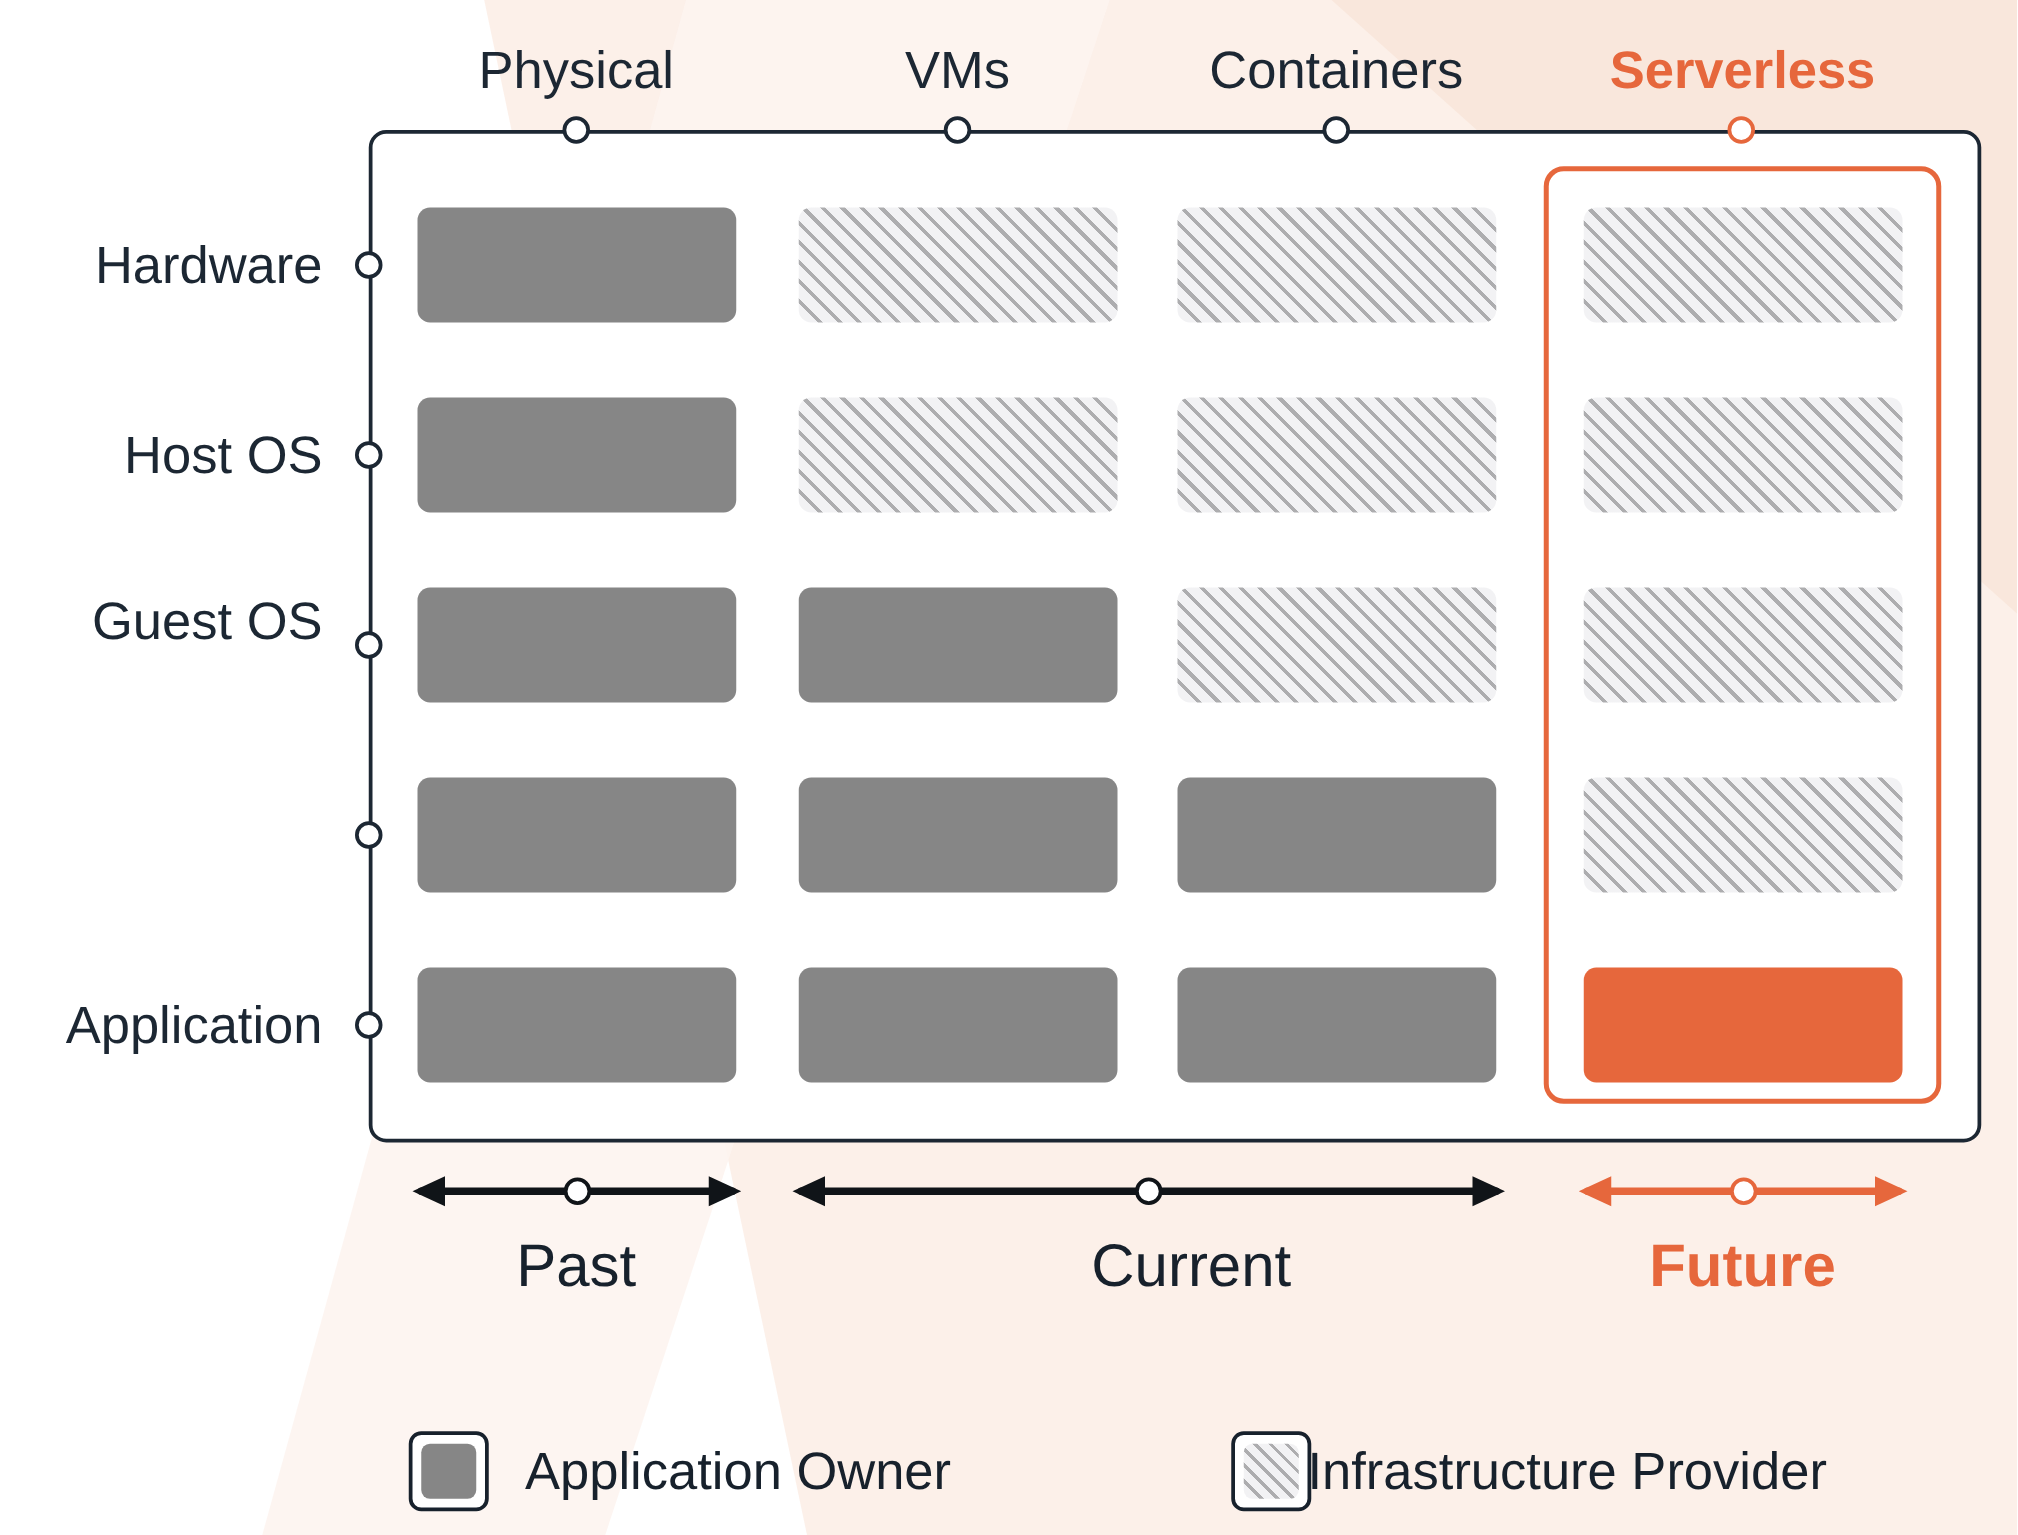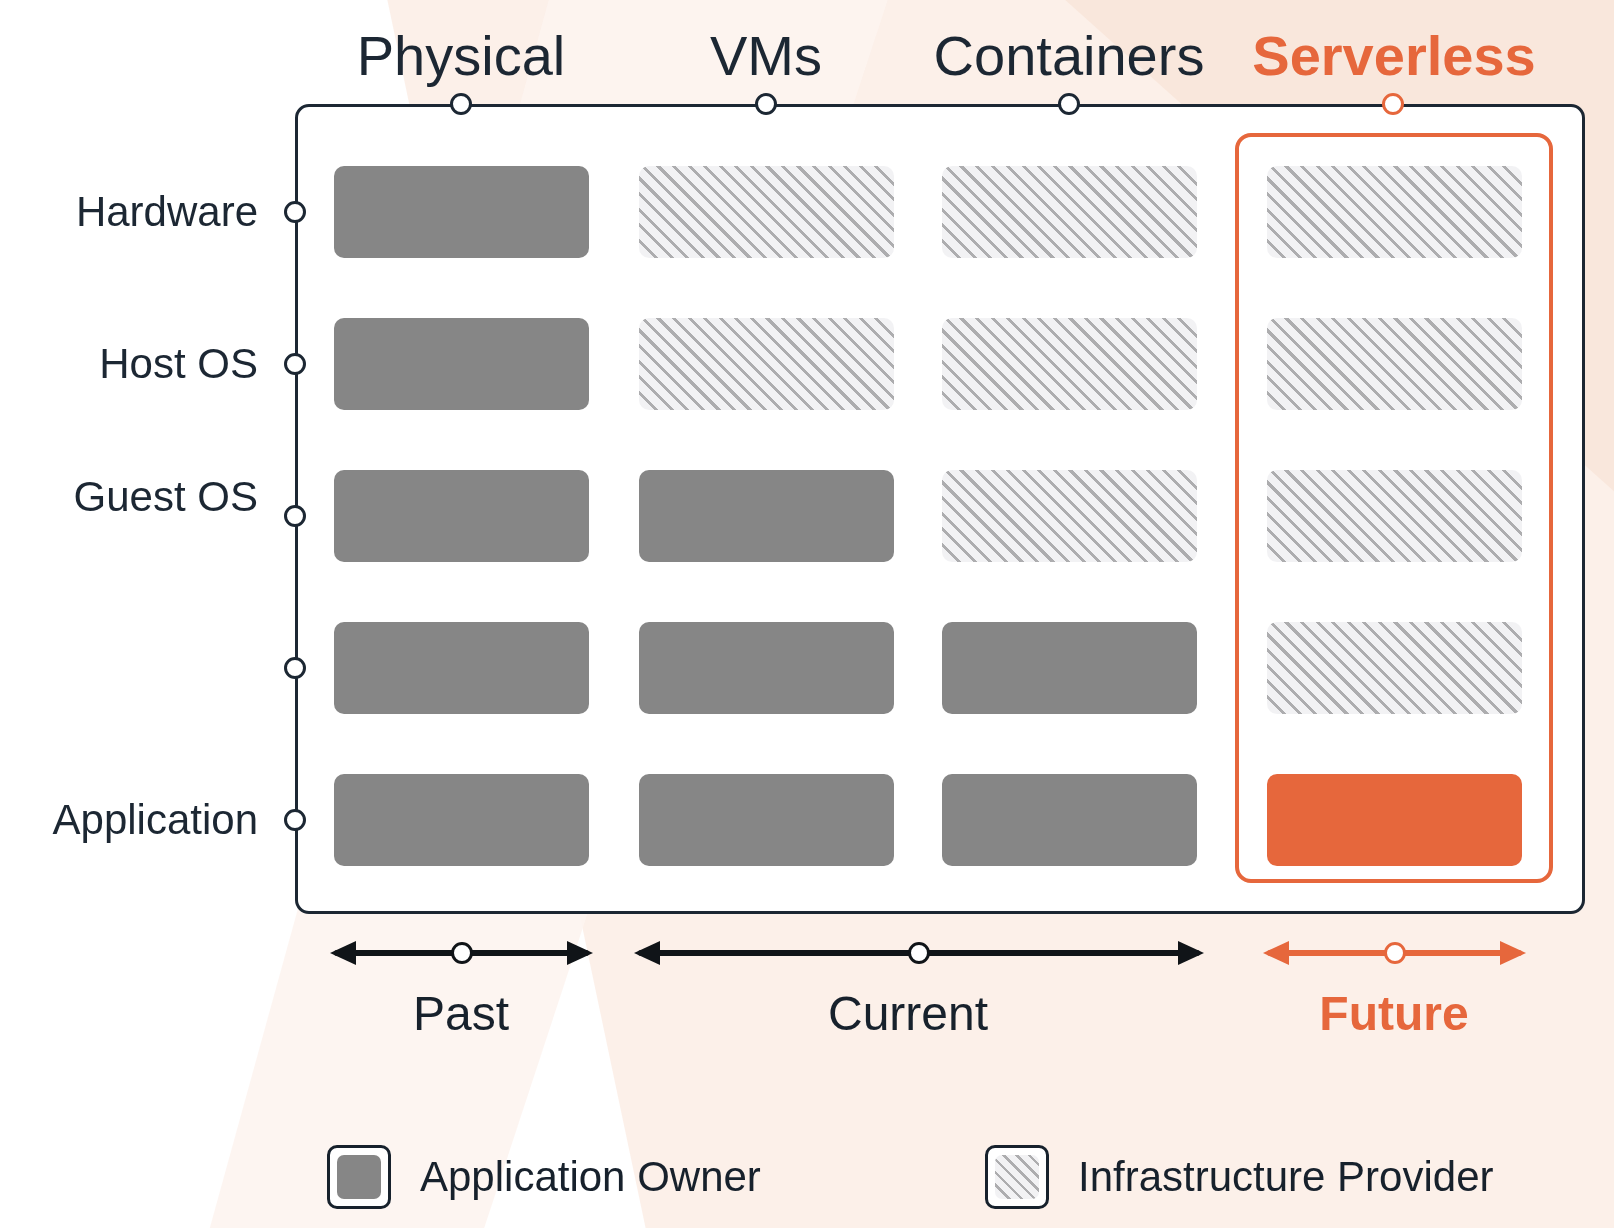--- a/index.html
+++ b/index.html
@@ -29,21 +29,21 @@
   .node{
     position:absolute;width:22px;height:22px;border-radius:50%;
     background:#ffffff;border:3px solid #1c2733;box-sizing:border-box;
     transform:translate(-50%,-50%);
   }
   .node.accent{border-color:#e6673c;}
 
   
   .col-header{
     position:absolute;top:30px;height:52px;line-height:52px;
-    transform:translateX(-50%);font-size:56px;white-space:nowrap;color:#1c2733;
+    transform:translateX(-50%);font-size:42px;white-space:nowrap;color:#1c2733;
   }
   .col-header.accent{color:#e6673c;font-weight:bold;}
 
   
   .row-label{
     position:absolute;left:0;width:258px;text-align:right;
     height:52px;line-height:52px;font-size:42px;color:#1c2733;white-space:nowrap;
     transform:translateY(-50%);
   }
 
@@ -156,26 +156,26 @@
     <div class="tl-node"></div>
   </div>
   <div class="tl-arrow dark" style="left:638px;width:562px">
     <div class="tl-node"></div>
   </div>
   <div class="tl-arrow accentline" style="left:1267px;width:255px">
     <div class="tl-node accent"></div>
   </div>
 
   <div class="tl-label" style="left:461px">Past</div>
-  <div class="tl-label" style="left:908px">Current</div>
+  <div class="tl-label" style="left:953px">Current</div>
   <div class="tl-label accent" style="left:1394px">Future</div>
 
   <div class="legend-swatch" style="left:327px">
     <div class="inner owner"></div>
   </div>
   <div class="legend-label" style="left:420px">Application Owner</div>
 
   <div class="legend-swatch" style="left:985px">
     <div class="inner provider"></div>
   </div>
-  <div class="legend-label" style="left:1078px">Infrastructure Provider</div>
+  <div class="legend-label" style="left:1046px">Infrastructure Provider</div>
 
 </div>
 
 </body></html>

